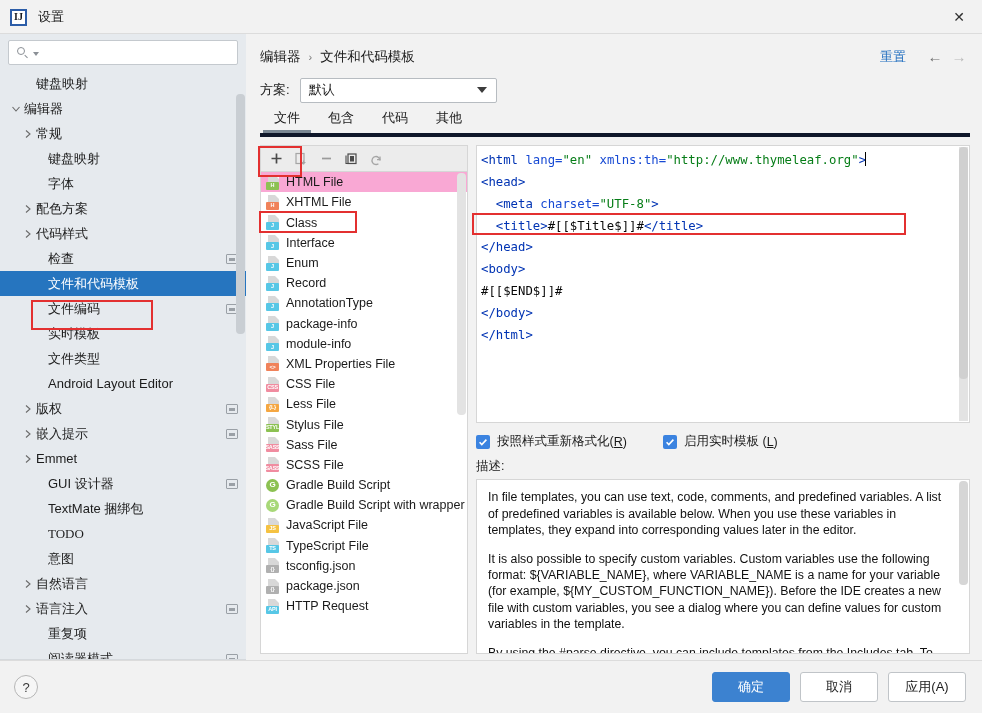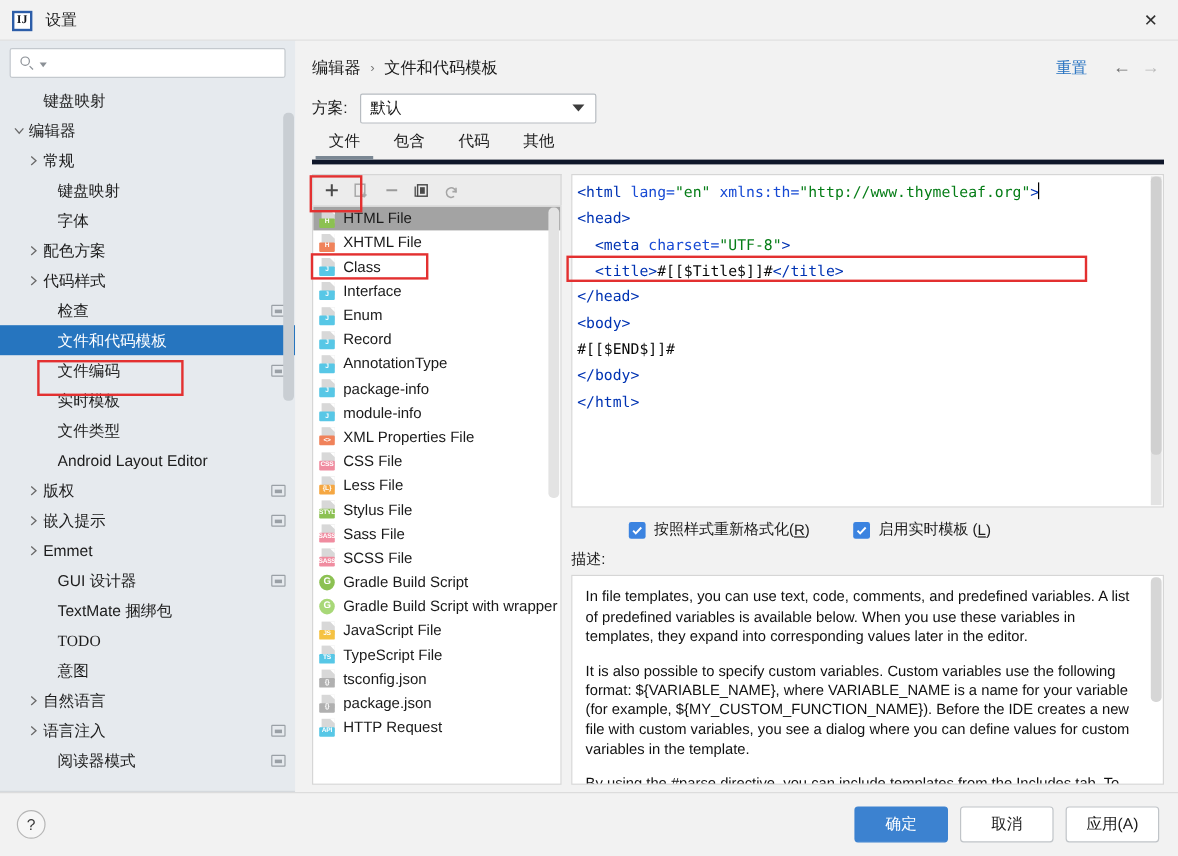--- a/index.html
+++ b/index.html
@@ -329,21 +329,21 @@
   }
   .file-row {
     height: 20.2px;
     display: flex;
     align-items: center;
     padding-left: 5px;
     font-size: 12.5px;
     white-space: nowrap;
     color: #1a1a1a;
   }
-  .file-row.selected { background: #a3a3a3; }
+  .file-row.selected { background: #f9a8d4; }
   .ficon {
     width: 15px; height: 15px;
     flex: 0 0 15px;
     margin-right: 5px;
     position: relative;
   }
   .ficon .sheet {
     position: absolute;
     left: 2px; top: 0;
     width: 11px; height: 11px;
@@ -438,21 +438,21 @@
   }
 
   .checks-row {
     display: flex;
     align-items: center;
     height: 26px;
     margin-top: 8px;
     gap: 0;
   }
   .chk-item { display: flex; align-items: center; font-size: 12.5px; }
-  .chk-item:first-child { width: 187px; margin-left: 48px; }
+  .chk-item:first-child { width: 187px; }
   .chk {
     width: 14px; height: 14px;
     border-radius: 2px;
     background: #3b83e0;
     display: inline-flex;
     align-items: center;
     justify-content: center;
     margin-right: 7px;
     flex: 0 0 14px;
   }
@@ -678,20 +678,24 @@
             <span class="tree-label">自然语言</span>
           </div>
           <div class="tree-item" style="padding-left: 20px;">
             <span class="tree-arrow">
               <svg width="8" height="10" viewBox="0 0 8 10">
                 <path d="M2 1.5L6 5l-4 3.5" stroke="currentColor" stroke-width="1.1" fill="none"></path>
               </svg>
             </span>
             <span class="tree-label">语言注入</span>
             <span class="tree-badge"></span>
+          </div>
+          <div class="tree-item" style="padding-left: 32px;">
+            <span class="tree-arrow"></span>
+            <span class="tree-label">重复项</span>
           </div>
           <div class="tree-item" style="padding-left: 32px;">
             <span class="tree-arrow"></span>
             <span class="tree-label">阅读器模式</span>
             <span class="tree-badge"></span>
           </div>
         </div>
       <div class="sidebar-scroll"></div>
       <div class="sidebar-bottom-line"></div>
     </div>

